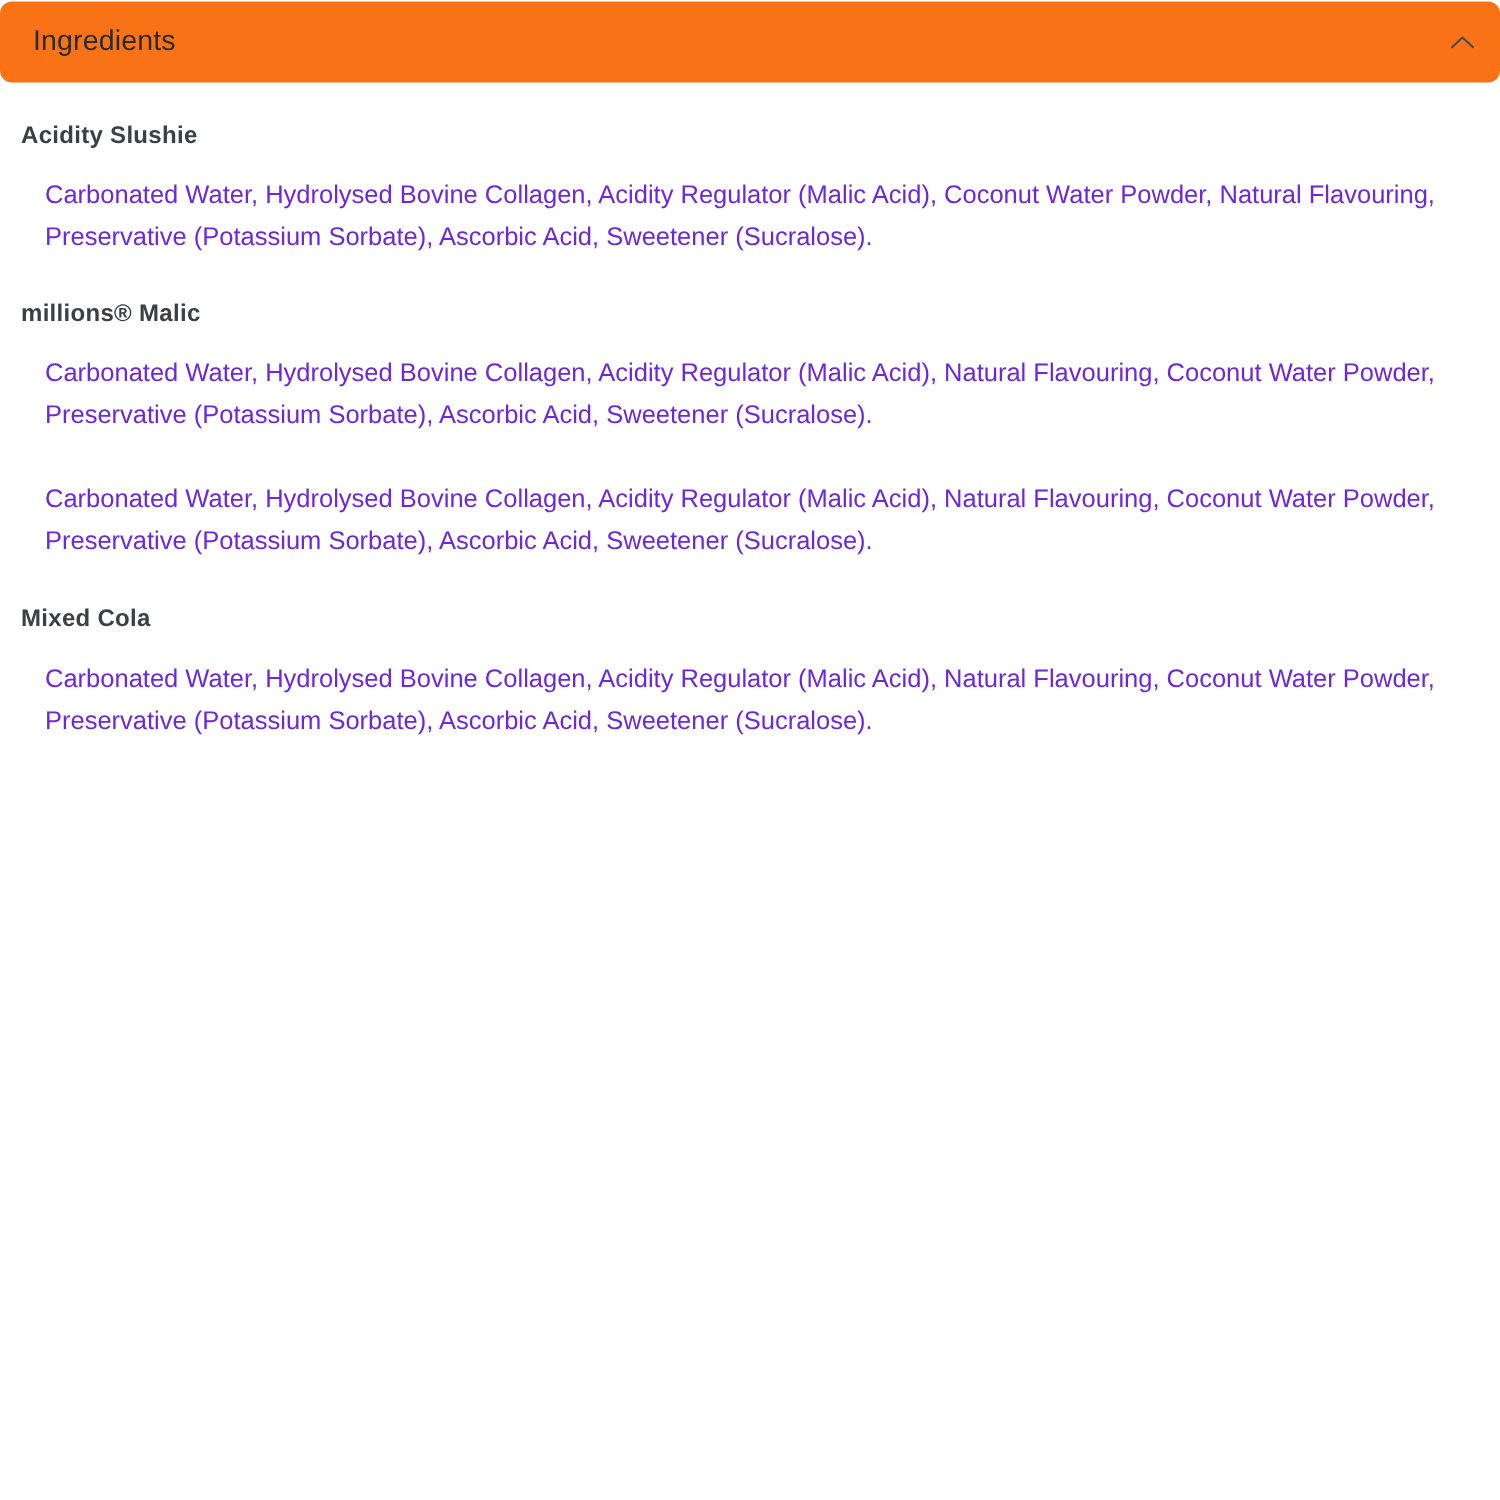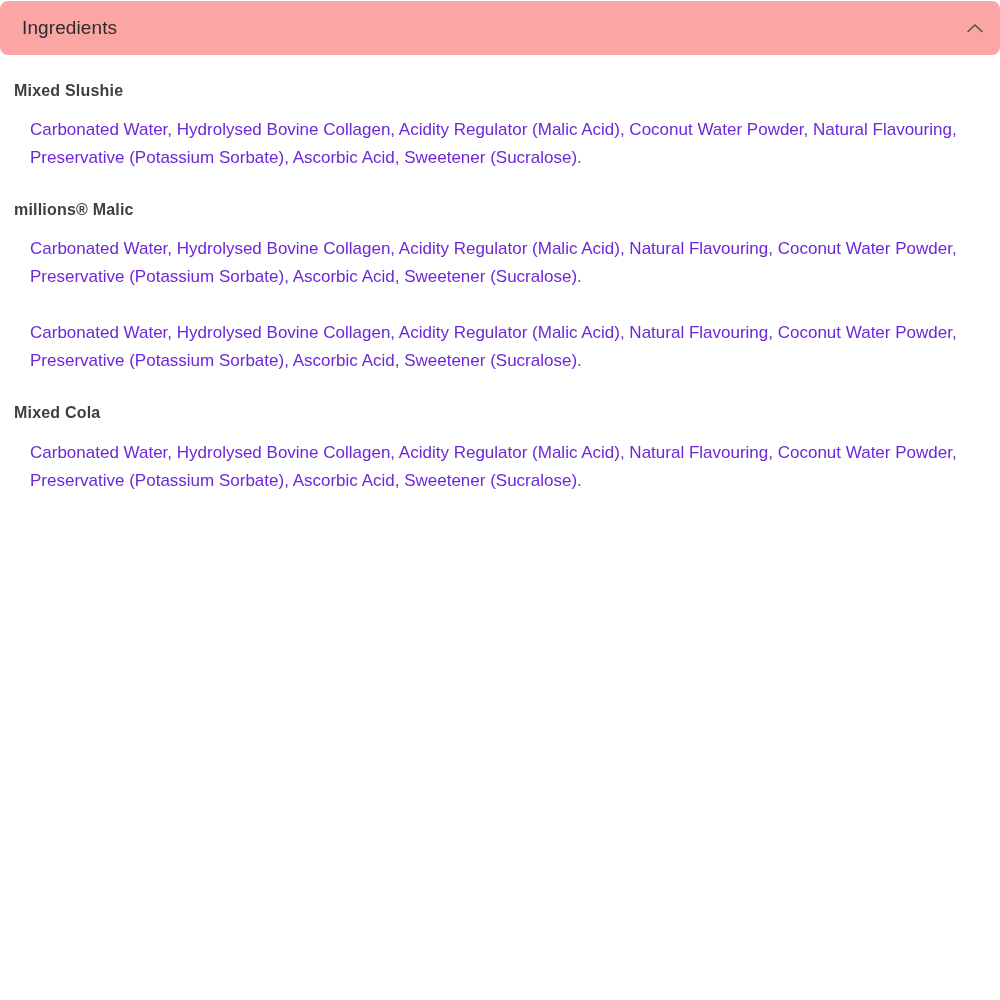--- a/index.html
+++ b/index.html
@@ -16,21 +16,21 @@
     height: 1000px;
     position: relative;
     background: #ffffff;
     overflow: hidden;
   }
   .accordion {
     width: 1000px;
   }
   .accordion-header {
     height: 54px;
-    background: #fca5a5;
+    background: #f97316;
     border-radius: 8px;
     display: flex;
     align-items: center;
     justify-content: space-between;
     padding: 0 14px 0 22px;
     margin: 1px 0 0 0;
   }
   .accordion-title {
     font-size: 19px;
     color: #2b2b2b;
@@ -81,21 +81,21 @@
       <span class="chevron">
         <svg width="16" height="10" viewBox="0 0 16 10" fill="none" xmlns="http://www.w3.org/2000/svg" aria-hidden="true">
           <path d="M1 8.5L8 2L15 8.5" stroke="#4a4a4a" stroke-width="1.4" stroke-linecap="round" stroke-linejoin="round"></path>
         </svg>
       </span>
     </div>
 
     <div class="accordion-body">
 
       <div class="ing-block">
-        <h3 class="ing-name">Mixed Slushie</h3>
+        <h3 class="ing-name">Acidity Slushie</h3>
         <p class="ing-text">Carbonated Water, Hydrolysed Bovine Collagen, Acidity Regulator (Malic Acid), Coconut Water Powder, Natural Flavouring, Preservative (Potassium Sorbate), Ascorbic Acid, Sweetener (Sucralose).</p>
       </div>
 
       <div class="ing-block">
         <h3 class="ing-name">millions® Malic</h3>
         <p class="ing-text">Carbonated Water, Hydrolysed Bovine Collagen, Acidity Regulator (Malic Acid), Natural Flavouring, Coconut Water Powder, Preservative (Potassium Sorbate), Ascorbic Acid, Sweetener (Sucralose).</p>
       </div>
 
       <div class="ing-block">
         <p class="ing-text">Carbonated Water, Hydrolysed Bovine Collagen, Acidity Regulator (Malic Acid), Natural Flavouring, Coconut Water Powder, Preservative (Potassium Sorbate), Ascorbic Acid, Sweetener (Sucralose).</p>

